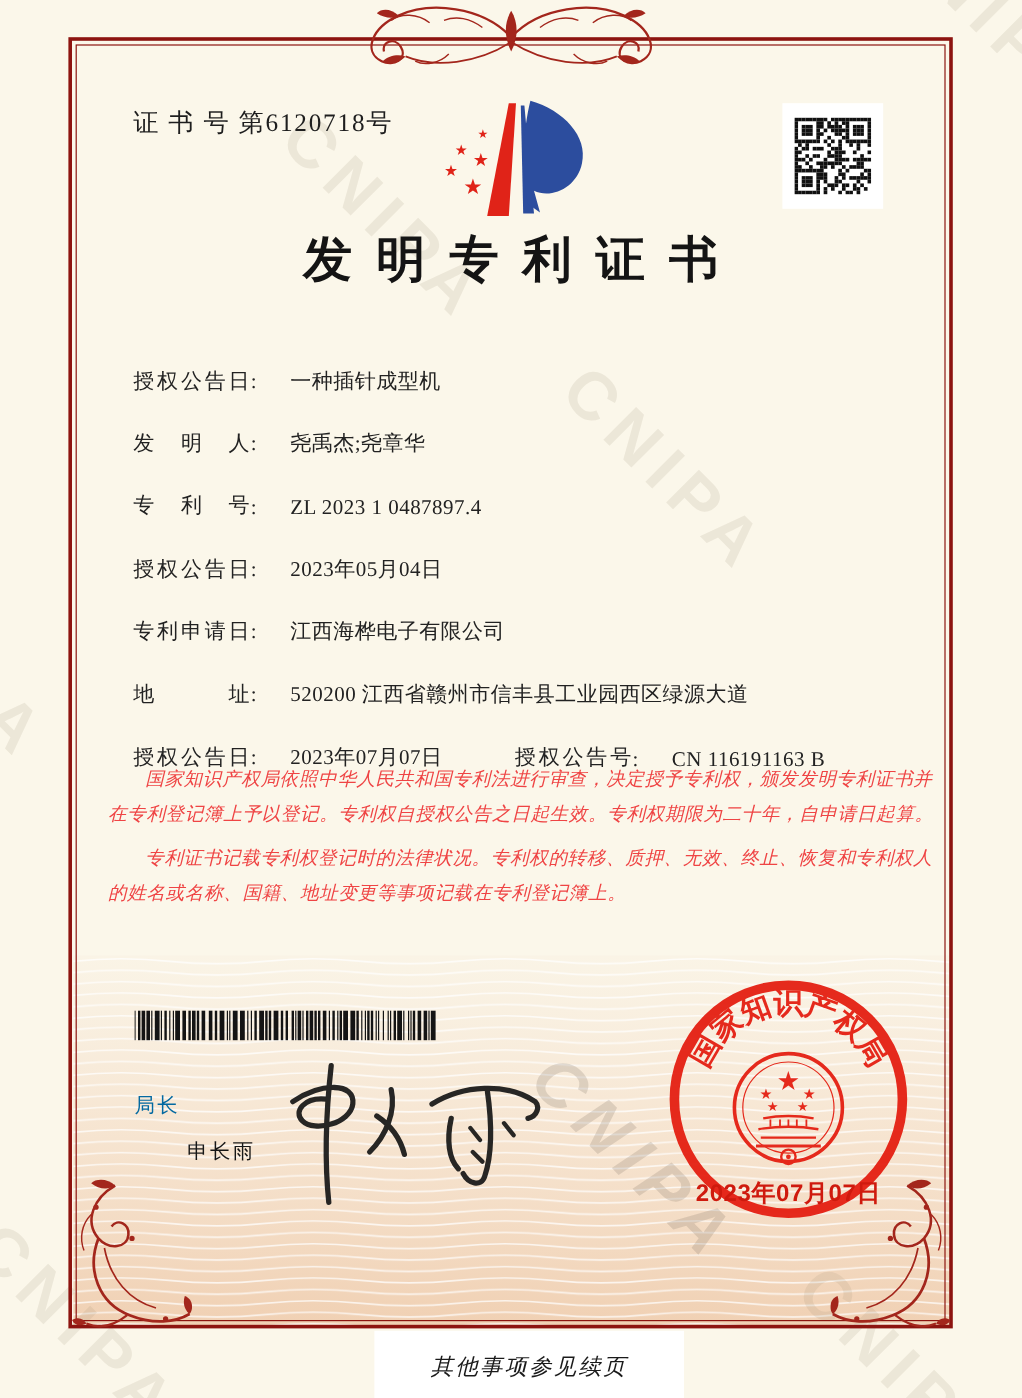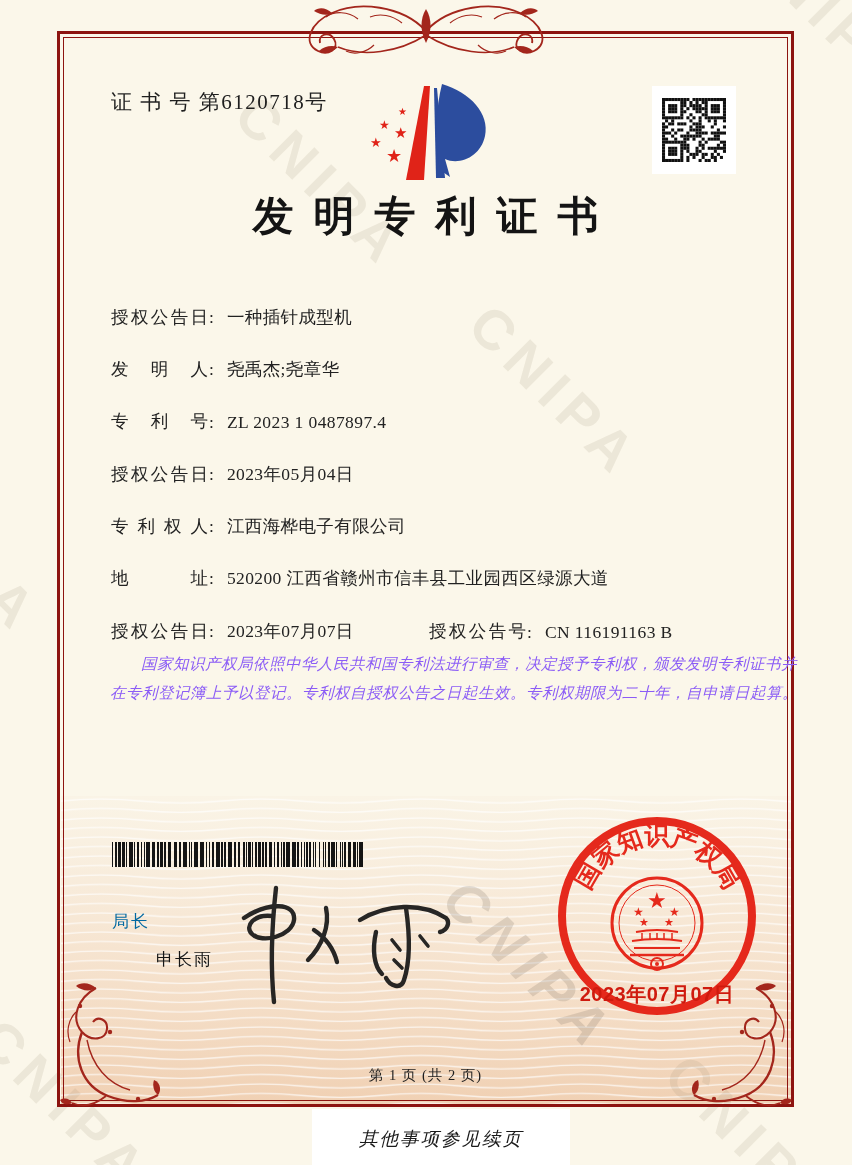--- a/index.html
+++ b/index.html
@@ -42,25 +42,25 @@
   .title{position:absolute;left:57px;top:189px;width:737px;text-align:center;z-index:4;
          font-size:41px;font-weight:bold;letter-spacing:20px;padding-left:20px;
          box-sizing:border-box;color:#141414;}
 
   
   .fields{position:absolute;left:111px;top:299px;width:682px;z-index:4;font-size:17.5px;color:#222;}
   .field-row{position:absolute;left:0;white-space:nowrap;}
   .r0{top:6px}.r1{top:58px}.r2{top:110px}.r3{top:163px}.r4{top:215px}.r5{top:267px}.r6{top:320px}
   .lbl{display:inline-block;width:97px;text-align:justify;text-align-last:justify;vertical-align:bottom;}
   .colon{margin-left:1px;}
-  .val{margin-left:13px;letter-spacing:.4px;}
+  .val{margin-left:28px;letter-spacing:.4px;}
   .grant2{position:absolute;left:318px;top:0;white-space:nowrap;}
 
   
-  .body-text{position:absolute;left:90px;top:650px;width:700px;z-index:4;color:#8b5cf6;margin-left:20px;}
+  .body-text{position:absolute;left:90px;top:636px;width:700px;z-index:4;color:#ef4444;}
   .body-text p{margin:0 0 9px 0;text-indent:2em;font-size:15.5px;line-height:1.85;
                font-style:italic;letter-spacing:.5px;}
 
   
   .barcode{position:absolute;left:112px;top:842px;z-index:4;}
   .director-title{position:absolute;left:112px;top:910px;z-index:4;
         font:500 17px "Liberation Sans",sans-serif;color:#0369a1;letter-spacing:2px;}
   .director-name{position:absolute;left:112px;top:948px;z-index:4;
         font:500 17px "Liberation Sans",sans-serif;color:#161616;letter-spacing:2px;margin-left:44px;}
   .signature{position:absolute;left:210px;top:874px;z-index:5;}
@@ -423,35 +423,36 @@
     <div class="field-row r1">
       <span class="lbl">发明人</span><span class="colon">:</span><span class="val">尧禹杰;尧章华</span>
     </div>
     <div class="field-row r2">
       <span class="lbl">专利号</span><span class="colon">:</span><span class="val">ZL 2023 1 0487897.4</span>
     </div>
     <div class="field-row r3">
       <span class="lbl">授权公告日</span><span class="colon">:</span><span class="val">2023年05月04日</span>
     </div>
     <div class="field-row r4">
-      <span class="lbl">专利权人</span><span class="colon">:</span><span class="val">江西海桦电子有限公司</span>
+      <span class="lbl">专利申请日</span><span class="colon">:</span><span class="val">江西海桦电子有限公司</span>
     </div>
     <div class="field-row r5">
       <span class="lbl">地址</span><span class="colon">:</span><span class="val">520200 江西省赣州市信丰县工业园西区绿源大道</span>
     </div>
     <div class="field-row r6">
       <span class="lbl">授权公告日</span><span class="colon">:</span><span class="val">2023年07月07日</span>
       <span class="grant2">
         <span class="lbl">授权公告号</span><span class="colon">:</span><span class="val">CN 116191163 B</span>
       </span>
     </div>
   </div>
 
   <div class="body-text">
     <p>国家知识产权局依照中华人民共和国专利法进行审查，决定授予专利权，颁发发明专利证书并在专利登记簿上予以登记。专利权自授权公告之日起生效。专利权期限为二十年，自申请日起算。</p>
+    <p>专利证书记载专利权登记时的法律状况。专利权的转移、质押、无效、终止、恢复和专利权人的姓名或名称、国籍、地址变更等事项记载在专利登记簿上。</p>
   </div>
 
   <svg id="barcode-svg" class="barcode" width="258" height="25">
       <rect x="0" y="0" width="1" height="25" fill="#141414"></rect>
       <rect x="3" y="0" width="2" height="25" fill="#141414"></rect>
       <rect x="6" y="0" width="3" height="25" fill="#141414"></rect>
       <rect x="10" y="0" width="3" height="25" fill="#141414"></rect>
       <rect x="14" y="0" width="1" height="25" fill="#141414"></rect>
       <rect x="17" y="0" width="4" height="25" fill="#141414"></rect>
       <rect x="22" y="0" width="1" height="25" fill="#141414"></rect>
@@ -553,17 +554,16 @@
       <path d="M78,128 Q103,124 128,128" stroke-width="2"></path>
       <path d="M88,120 L88,126 M96,120 L96,126 M103,120 L103,126 M110,120 L110,126 M118,120 L118,126" stroke-width="1.5"></path>
       <path d="M80,135 L126,135" stroke-width="2"></path>
       <path d="M76,142 L130,142" stroke-width="2.5"></path>
       <circle cx="103" cy="151" r="6" stroke-width="2"></circle>
       <circle cx="103" cy="151" r="2" fill="#e41b0e" stroke="none"></circle>
     </g>
   </svg>
   <div class="seal-date">2023年07月07日</div>
 
-  <div class="page-info">第 1 页 (共 2 页)</div>
 
   <div class="footer-note">其他事项参见续页</div>
 
 </div>
 
 </body></html>

